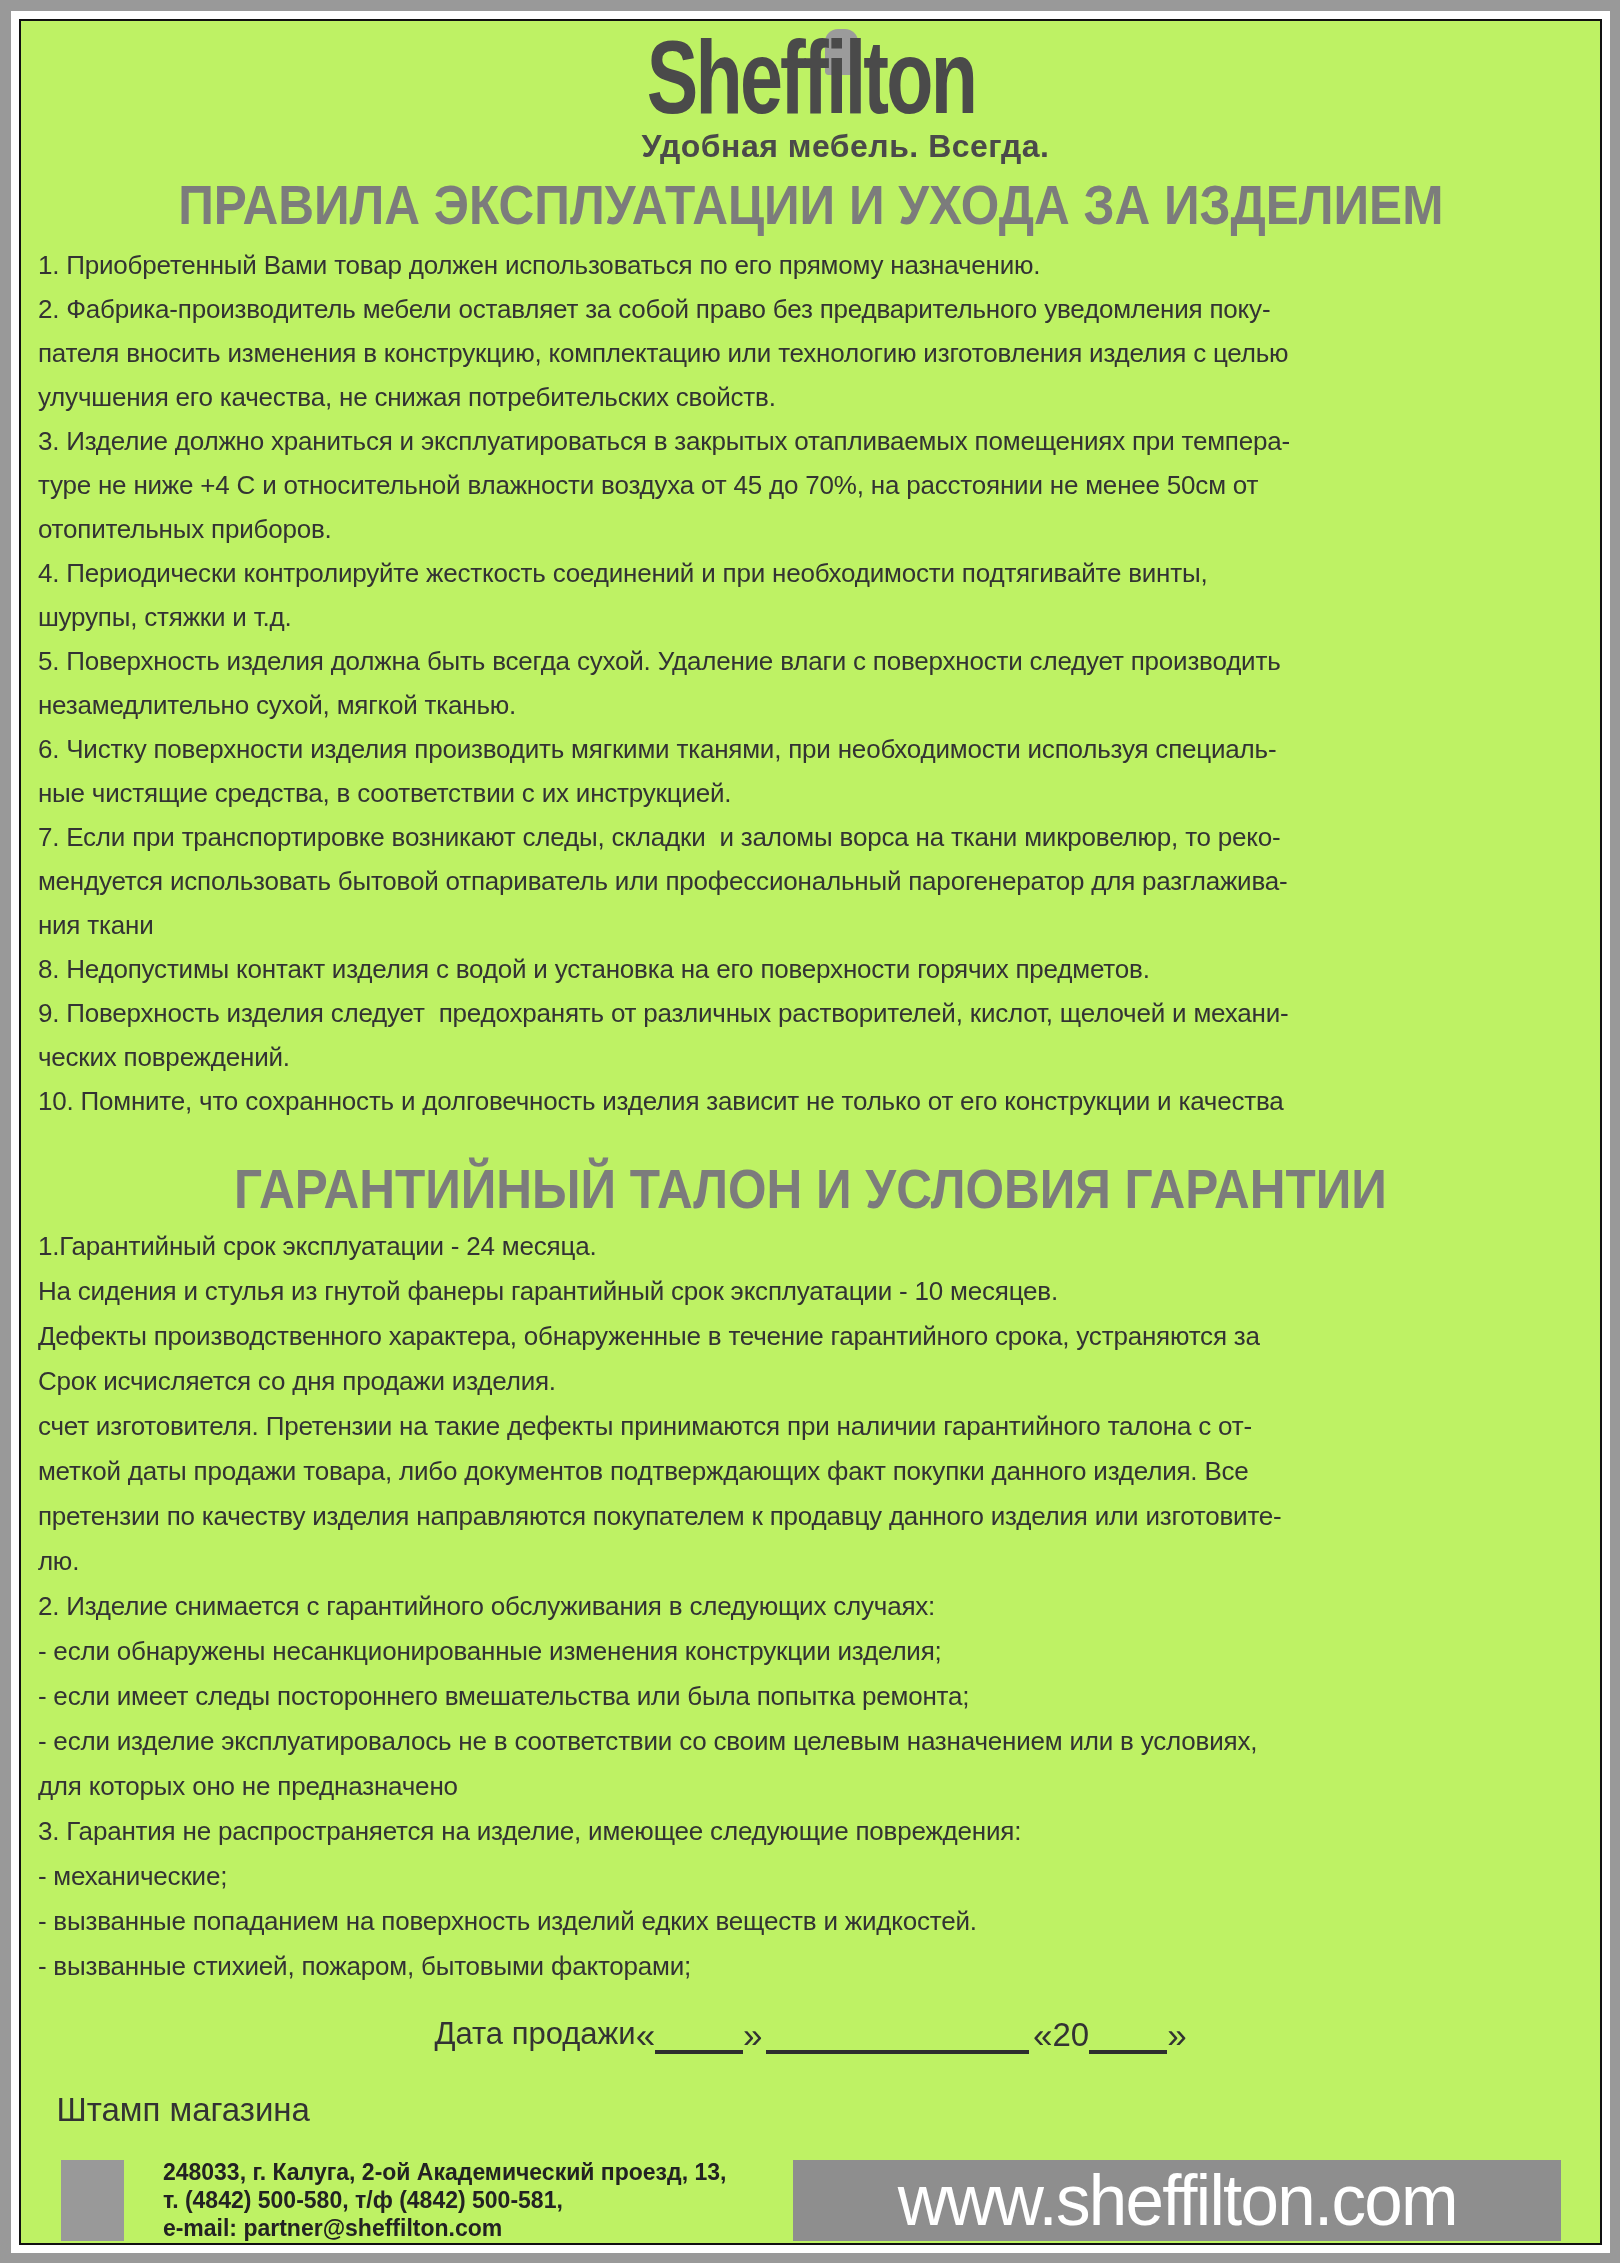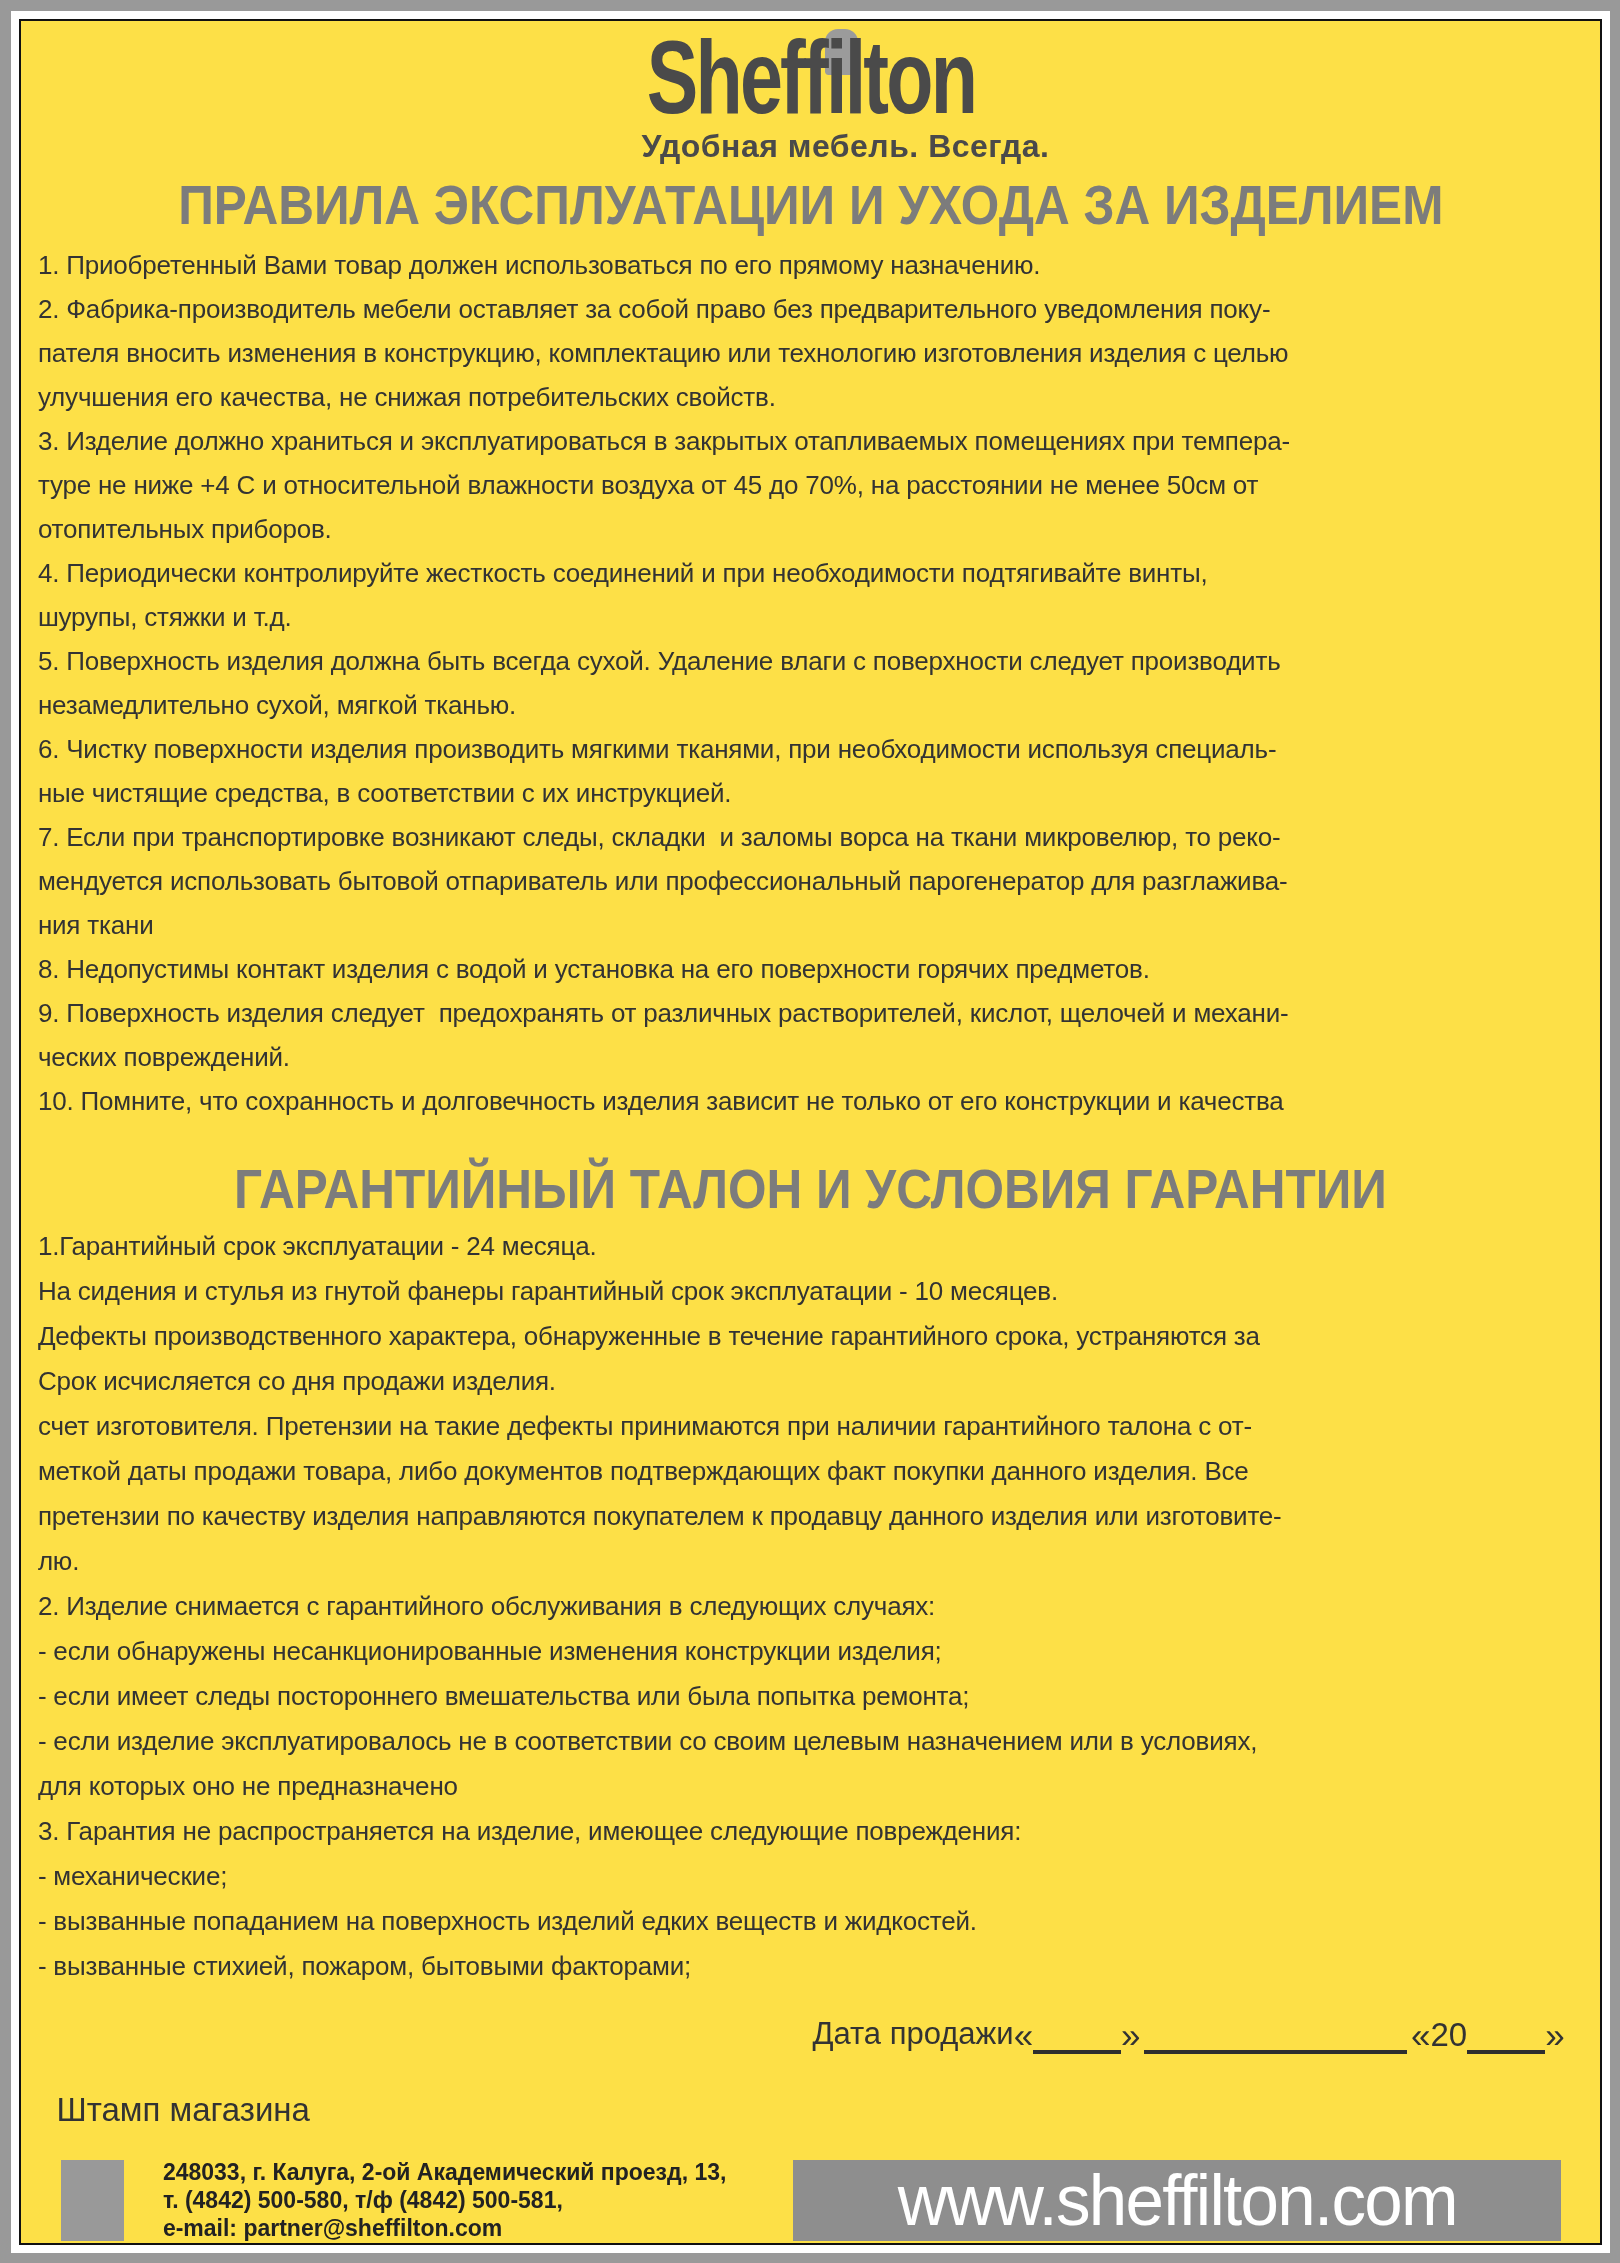--- a/index.html
+++ b/index.html
@@ -1,19 +1,19 @@
 <!DOCTYPE html>
 <html style="font-size:14.8px"><head>
 <meta charset="utf-8">
 <style>
   html,body{margin:0;padding:0;background:#fff;}
   body{width:1621px;height:2264px;font-family:"Liberation Sans",sans-serif;}
   .page{width:1621px;height:2264px;box-sizing:border-box;background:#999999;padding:11px;}
   .page-white{background:#ffffff;height:100%;box-sizing:border-box;padding:8.3px;}
-  .content{border:2.8px solid #111111;height:100%;box-sizing:border-box;background:#fde047;
+  .content{border:2.8px solid #111111;height:100%;box-sizing:border-box;background:#bef264;
            padding:0 16.6px;position:relative;overflow:hidden;}
   
   .header{padding-top:7.4px;}
   .logo-wrap{position:relative;width:572px;height:98px;margin:0 auto;text-align:center;}
   .logo-accent{position:absolute;left:50%;margin-left:14.8px;top:0px;width:33px;height:46px;
                background:#9b9b9b;border-radius:13px 13px 3.7px 3.7px;z-index:0;}
   .logo-text{position:relative;z-index:1;display:inline-block;white-space:nowrap;
              font-weight:bold;font-size:103px;line-height:98px;letter-spacing:-3.7px;color:#4a4a4a;
              transform:scaleX(0.75);transform-origin:center top;}
   .tagline{margin-top:1.8px;text-align:center;transform:translateX(35px);
@@ -22,21 +22,21 @@
   .section-title{text-align:center;margin:13px 0 9.2px 0;line-height:55px;height:55px;}
   .section-title .t{display:inline-block;white-space:nowrap;font-weight:bold;font-size:55px;
                     color:#7c7c7c;transform:scaleX(0.9);transform-origin:center;}
   .section-title.second{margin-top:39px;margin-bottom:7.4px;}
   
   .textblock{margin-top:5.5px;}
   .bodyline{white-space:pre;font-size:26px;letter-spacing:-0.2px;color:#333333;
             height:44px;line-height:44px;}
   .textblock.warranty .bodyline{height:45px;line-height:45px;}
   
-  .sale-row{display:flex;justify-content:flex-end;align-items:flex-end;
+  .sale-row{display:flex;justify-content:center;align-items:flex-end;
             margin-top:16.6px;padding:0 18.5px;height:48px;}
   .date-label{font-size:31px;color:#333333;line-height:41px;}
   .date-fill{display:flex;align-items:flex-end;color:#333333;}
   .date-fill .q{font-size:35px;line-height:39px;}
   .date-fill .yr{font-size:33px;line-height:39px;}
   .blank{display:inline-block;border-bottom:4.6px solid #2e2e2e;height:31px;}
   .blank.b1{width:88px;}
   .blank.b2{width:263px;margin:0 3.7px;}
   .blank.b3{width:78px;}
   .stamp{margin-top:37px;padding-left:18.5px;font-size:33px;color:#333333;}

